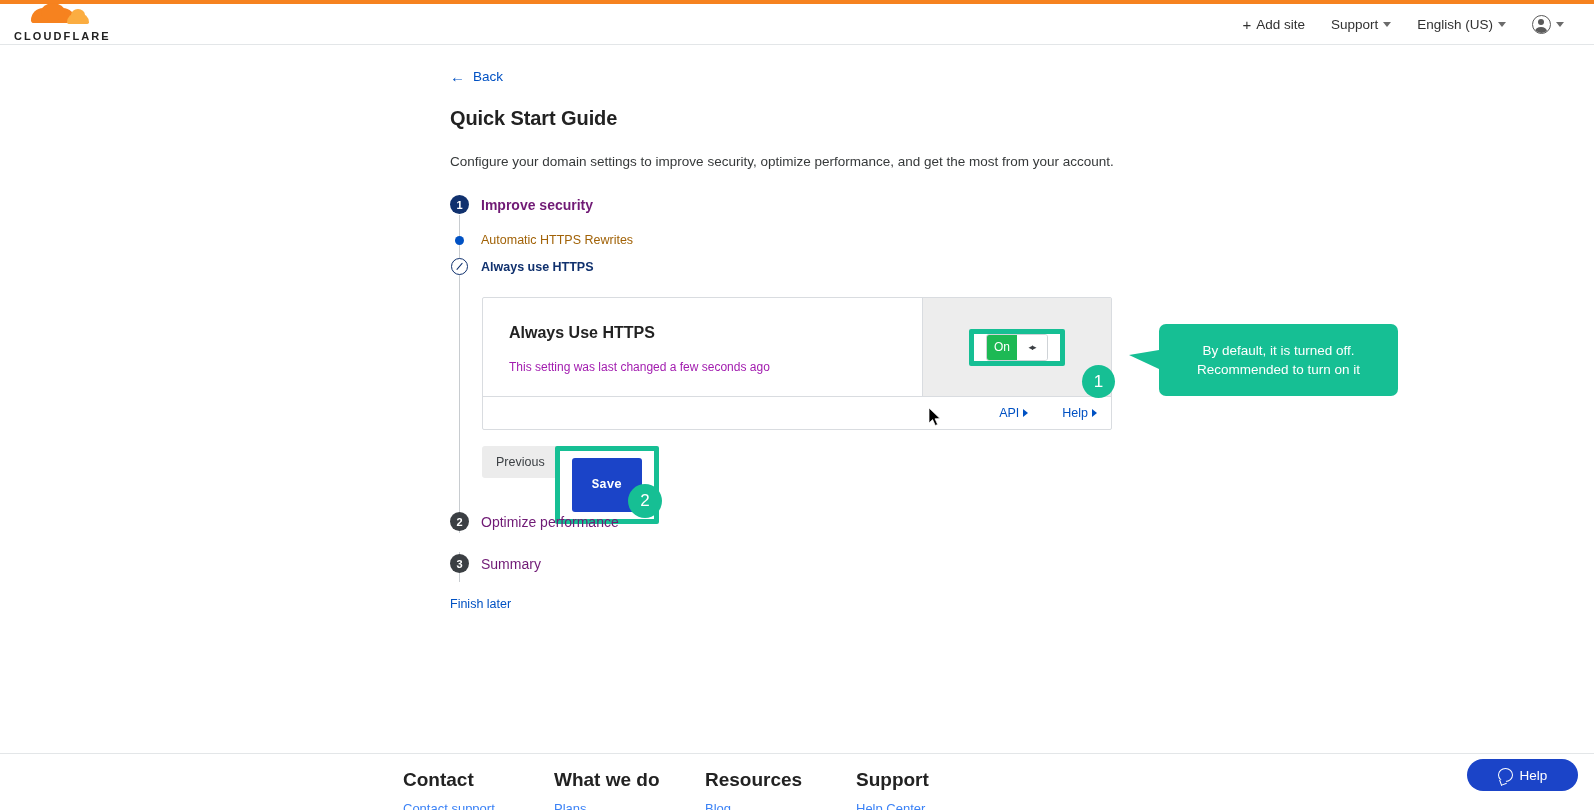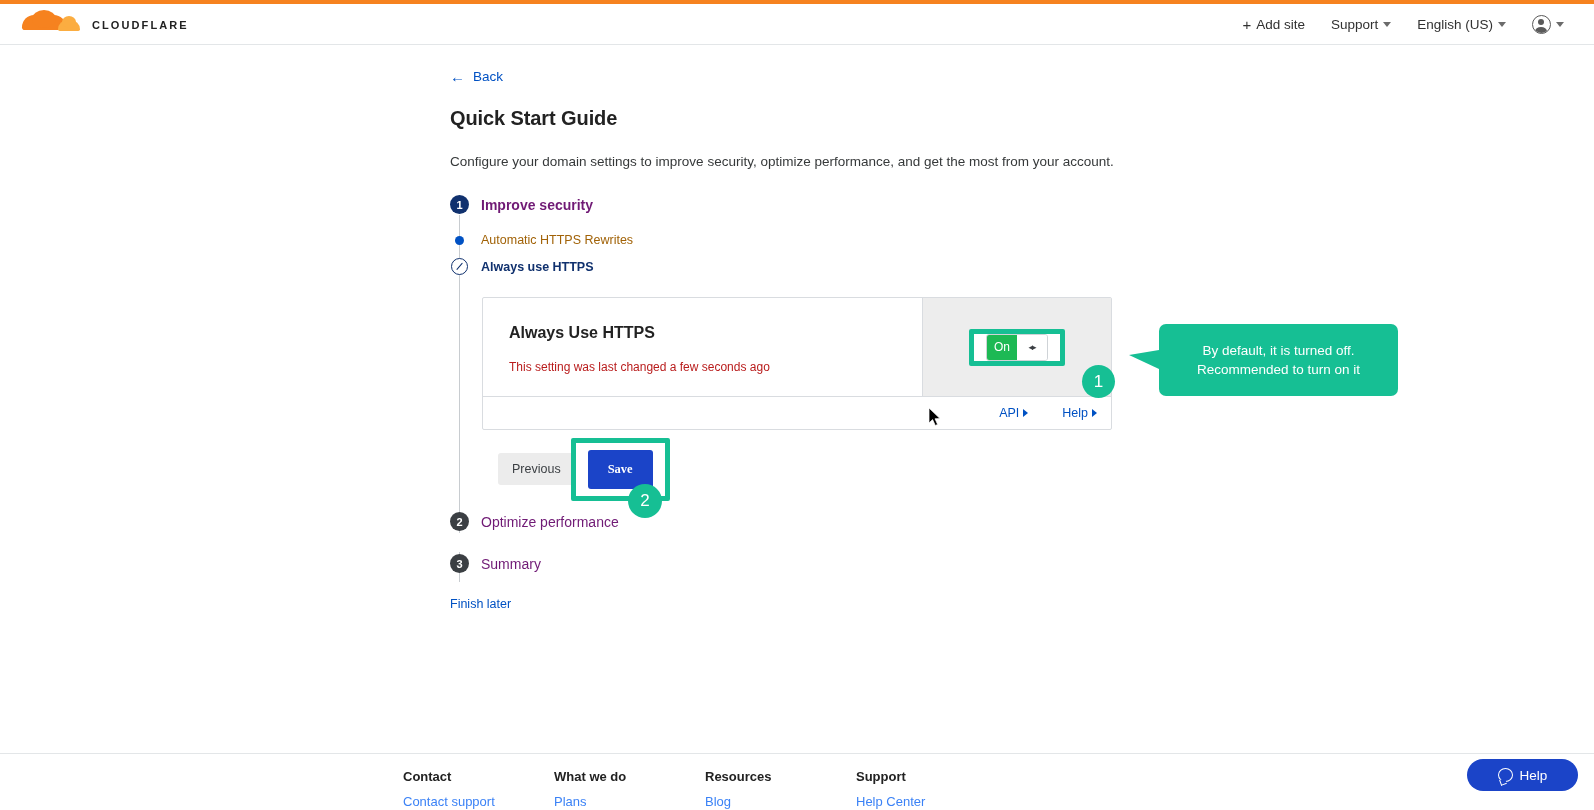--- a/index.html
+++ b/index.html
@@ -16,21 +16,21 @@
     position:absolute; top:0; left:0; width:1594px; height:4px;
     background:#f6821f;
   }
 
   
   .header {
     position:absolute; top:4px; left:0; width:1594px; height:41px;
     background:#fff; border-bottom:1px solid #e3e6e8;
     display:flex; align-items:center;
   }
-  .logo { margin-left:14px; display:flex; flex-direction:row; align-items:center; }
+  .logo { margin-left:14px; display:flex; flex-direction:column; align-items:center; }
   .logo-cloud { position:relative; width:78px; height:22px; }
   .logo-cloud .c-big {
     position:absolute; left:8px; top:2px; width:44px; height:15px;
     background:#f6821f; border-radius:13px 13px 3px 3px;
   }
   .logo-cloud .c-bump {
     position:absolute; left:18px; top:-3px; width:24px; height:18px;
     background:#f6821f; border-radius:50%;
   }
   .logo-cloud .c-small {
@@ -119,21 +119,21 @@
 
   
   .card {
     margin-left:32px; margin-top:22px; width:630px;
     border:1px solid #d9dce0; background:#fff; border-radius:2px;
   }
   .card-body { display:flex; }
   .card-left { flex:1; padding:26px 24px 22px 26px; }
   .card-title { font-size:16px; font-weight:bold; color:#222; }
   .card-desc { font-size:13px; color:#36393a; margin-top:12px; line-height:1.32; max-width:385px; }
-  .card-meta { font-size:12px; color:#b91c1c; margin-top:18px; }
+  .card-meta { font-size:12px; color:#a21caf; margin-top:18px; }
   .card-right {
     width:189px; background:#ededed; border-left:1px solid #d9dce0;
     display:flex; align-items:center; justify-content:center; position:relative;
   }
   .card-footer {
     border-top:1px solid #d9dce0; padding:9px 14px;
     display:flex; justify-content:flex-end; gap:34px;
   }
   .footer-link {
     font-size:12.5px; color:#0051c3; cursor:pointer;
@@ -177,53 +177,53 @@
   .num-badge {
     position:absolute; border-radius:50%; background:#16bf94; color:#fff;
     display:flex; align-items:center; justify-content:center;
     font-size:17px;
   }
   .num-badge.one { left:1082px; top:365px; width:33px; height:33px; }
   .num-badge.two { left:628px; top:484px; width:34px; height:34px; }
 
   
   .btn-row {
-    margin-left:48px; margin-top:16px; display:flex; align-items:center;
+    margin-left:32px; margin-top:16px; display:flex; align-items:flex-start;
     position:relative; height:46px;
   }
   .btn-previous {
     background:#ececec; color:#3b3f43; border:none; border-radius:3px;
     font-size:12.5px; padding:9px 14px; cursor:pointer;
     font-family:"Liberation Sans", sans-serif;
   }
   .btn-save-wrap {
     border:5px solid #16bf94; background:#fff; border-radius:2px;
     padding:7px 12px; margin-left:-4px;
   }
   .btn-save {
     background:#1b44c8; color:#fff; border:none; border-radius:3px;
-    font-size:12.5px; font-weight:bold; padding:12px 20px; cursor:pointer;
-    font-family:Liberation Serif, serif;
+    font-size:12.5px; font-weight:bold; padding:20px 20px; cursor:pointer;
+    font-family:Liberation Mono, monospace;
   }
 
   .finish-later {
     margin-top:24px; font-size:12.5px; color:#0051c3; cursor:pointer; display:inline-block;
   }
 
   
   .site-footer {
     position:absolute; left:0; top:753px; width:1594px; height:57px;
     background:#fff; border-top:1px solid #e3e6e8;
     overflow:hidden;
   }
   .footer-cols {
     margin-left:403px; margin-top:15px; display:flex; gap:0;
   }
   .fcol { width:151px; }
-  .fcol-title { font-size:13px; font-weight:bold; color:#222; }
+  .fcol-title { font-size:19px; font-weight:bold; color:#222; }
   .fcol-link { font-size:13px; color:#3b82f6; margin-top:10px; display:block; }
 
   .help-btn {
     position:absolute; left:1467px; top:759px; width:111px; height:32px;
     background:#1b44c8; border-radius:16px; color:#fff;
     display:flex; align-items:center; justify-content:center; gap:7px;
     font-size:13.5px; cursor:pointer;
   }
   .bubble-icon {
     width:15px; height:14px; border:1.7px solid #fff; border-radius:50%;

